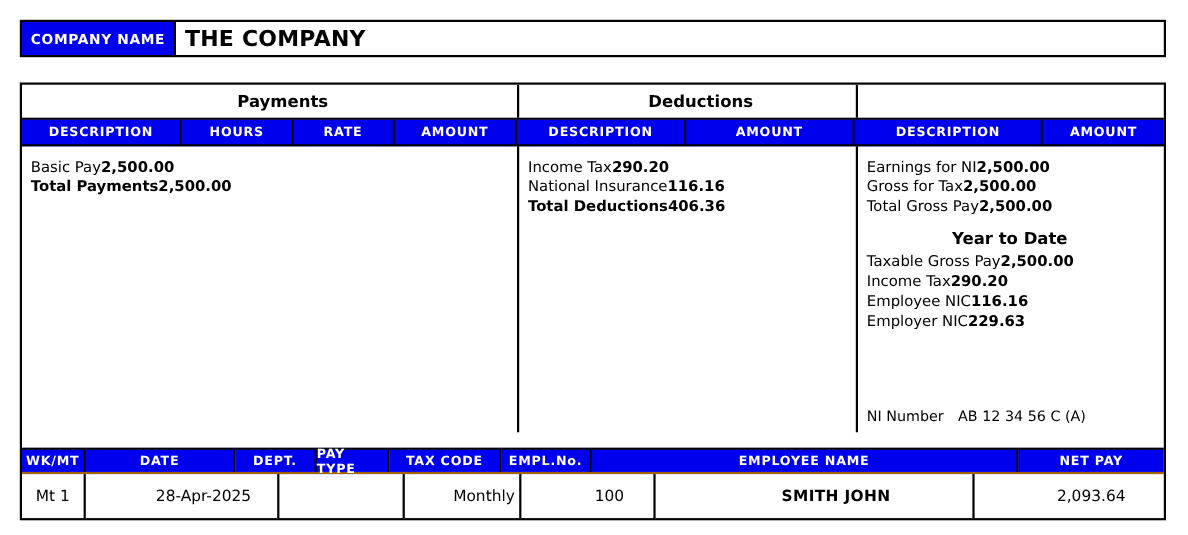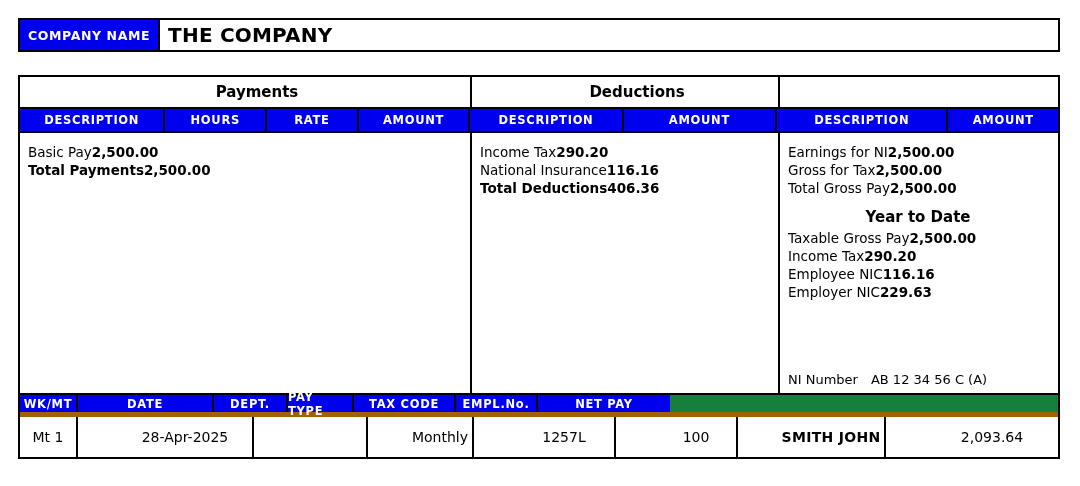--- a/index.html
+++ b/index.html
@@ -155,24 +155,25 @@
     bottom: 6px;
     font-size: 13px;
     white-space: nowrap;
   }
   .ni-number .ni-val { margin-left: 13px; }
 
   
   .footer-heads {
     display: flex;
     height: 24px;
-    background: #15803d;
+    background: #c4b5fd;
     border-top: 2px solid #000;
-    border-bottom: 5px solid #a16207;
-    box-sizing: border-box;
+    border-bottom: 2px solid #a16207;
+    box-sizing: border-box;
+    margin-top: 14px;
   }
   .footer-heads .fh {
     display: flex;
     align-items: center;
     justify-content: center;
     color: #ffffff;
     font-size: 11.5px;
     font-weight: bold;
     letter-spacing: 0.7px;
     border-right: 2px solid #000;
@@ -306,28 +307,28 @@
       </div>
     </div>
 
     <div class="footer-heads">
       <div class="fh w-wk fh-small">WK/MT</div>
       <div class="fh w-date">DATE</div>
       <div class="fh w-dept fh-small">DEPT.</div>
       <div class="fh w-paytype fh-small">PAY TYPE</div>
       <div class="fh w-taxcode">TAX CODE</div>
       <div class="fh w-emplno fh-small">EMPL.No.</div>
+      <div class="fh w-empname">EMPLOYEE NAME</div>
       <div class="fh w-netpay last">NET PAY</div>
     </div>
 
     <div class="footer-vals">
       <div class="fv w-wk">Mt 1</div>
       <div class="fv w-date">28-Apr-2025</div>
       <div class="fv w-dept"></div>
       <div class="fv w-paytype">Monthly</div>
-      <div class="fv w-taxcode">1257L</div>
       <div class="fv w-emplno">100</div>
       <div class="fv w-empname fv-name">SMITH JOHN</div>
       <div class="fv w-netpay fv-net last">2,093.64</div>
     </div>
 
   </div>
 </div>
 
 </body></html>

